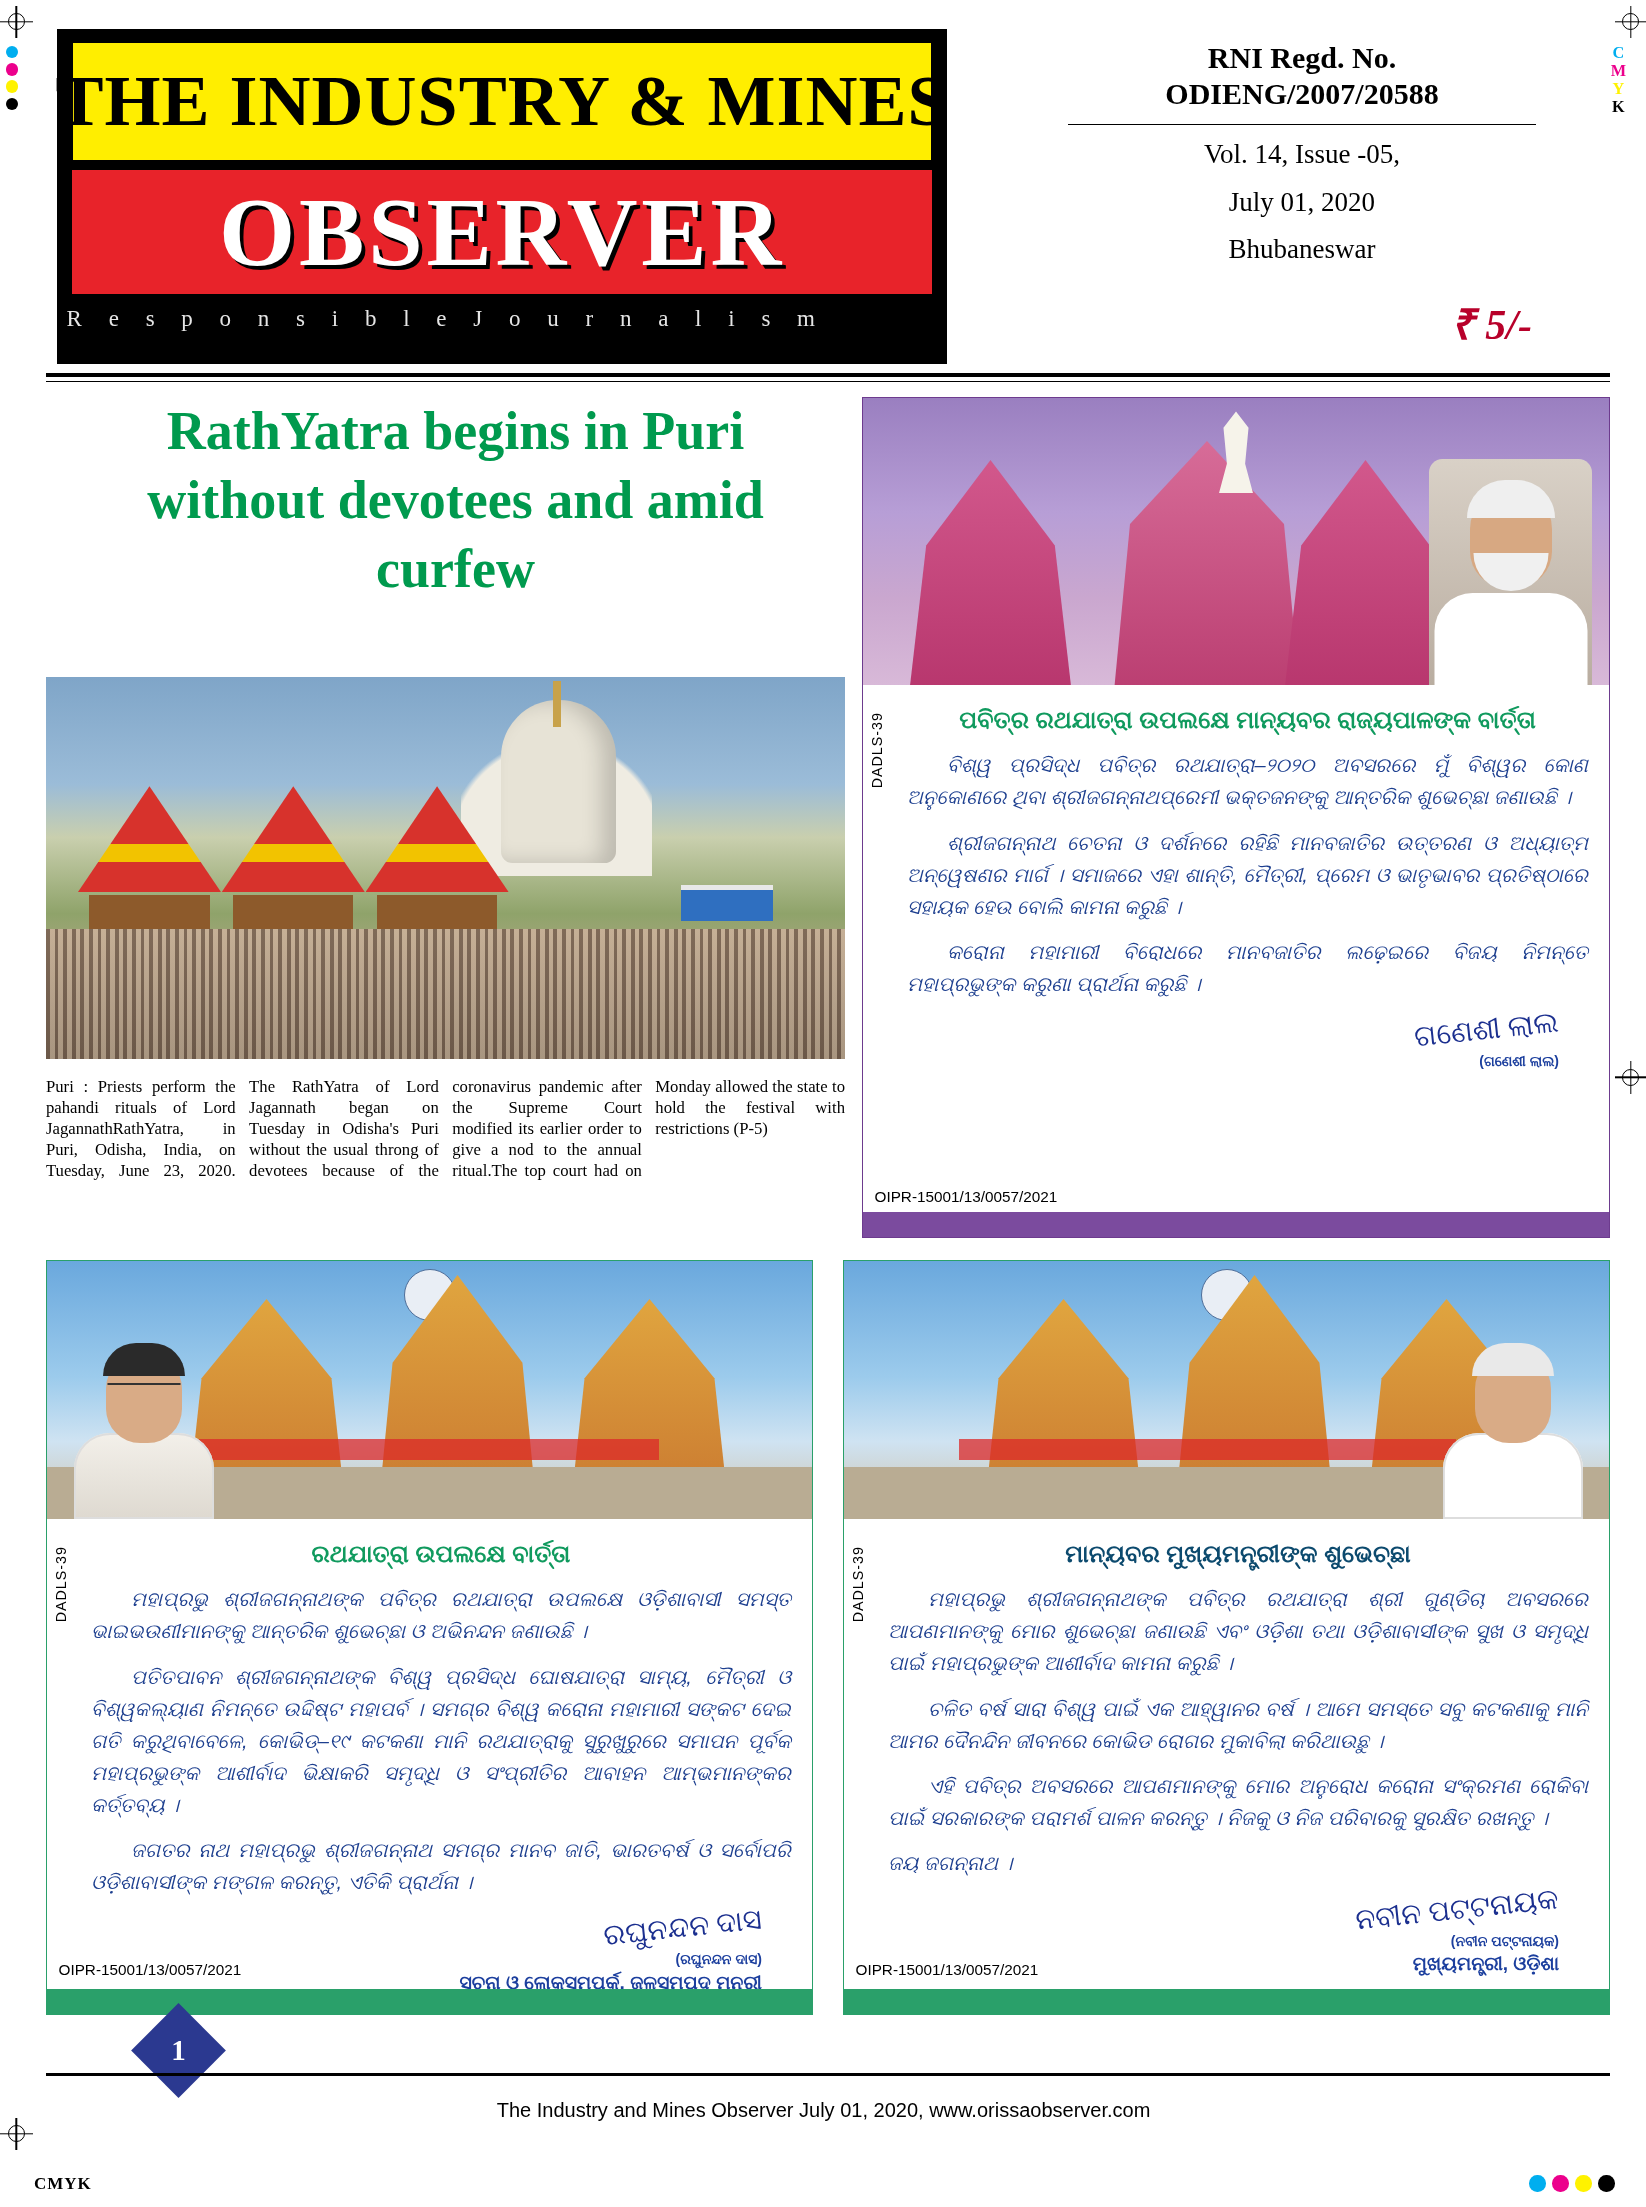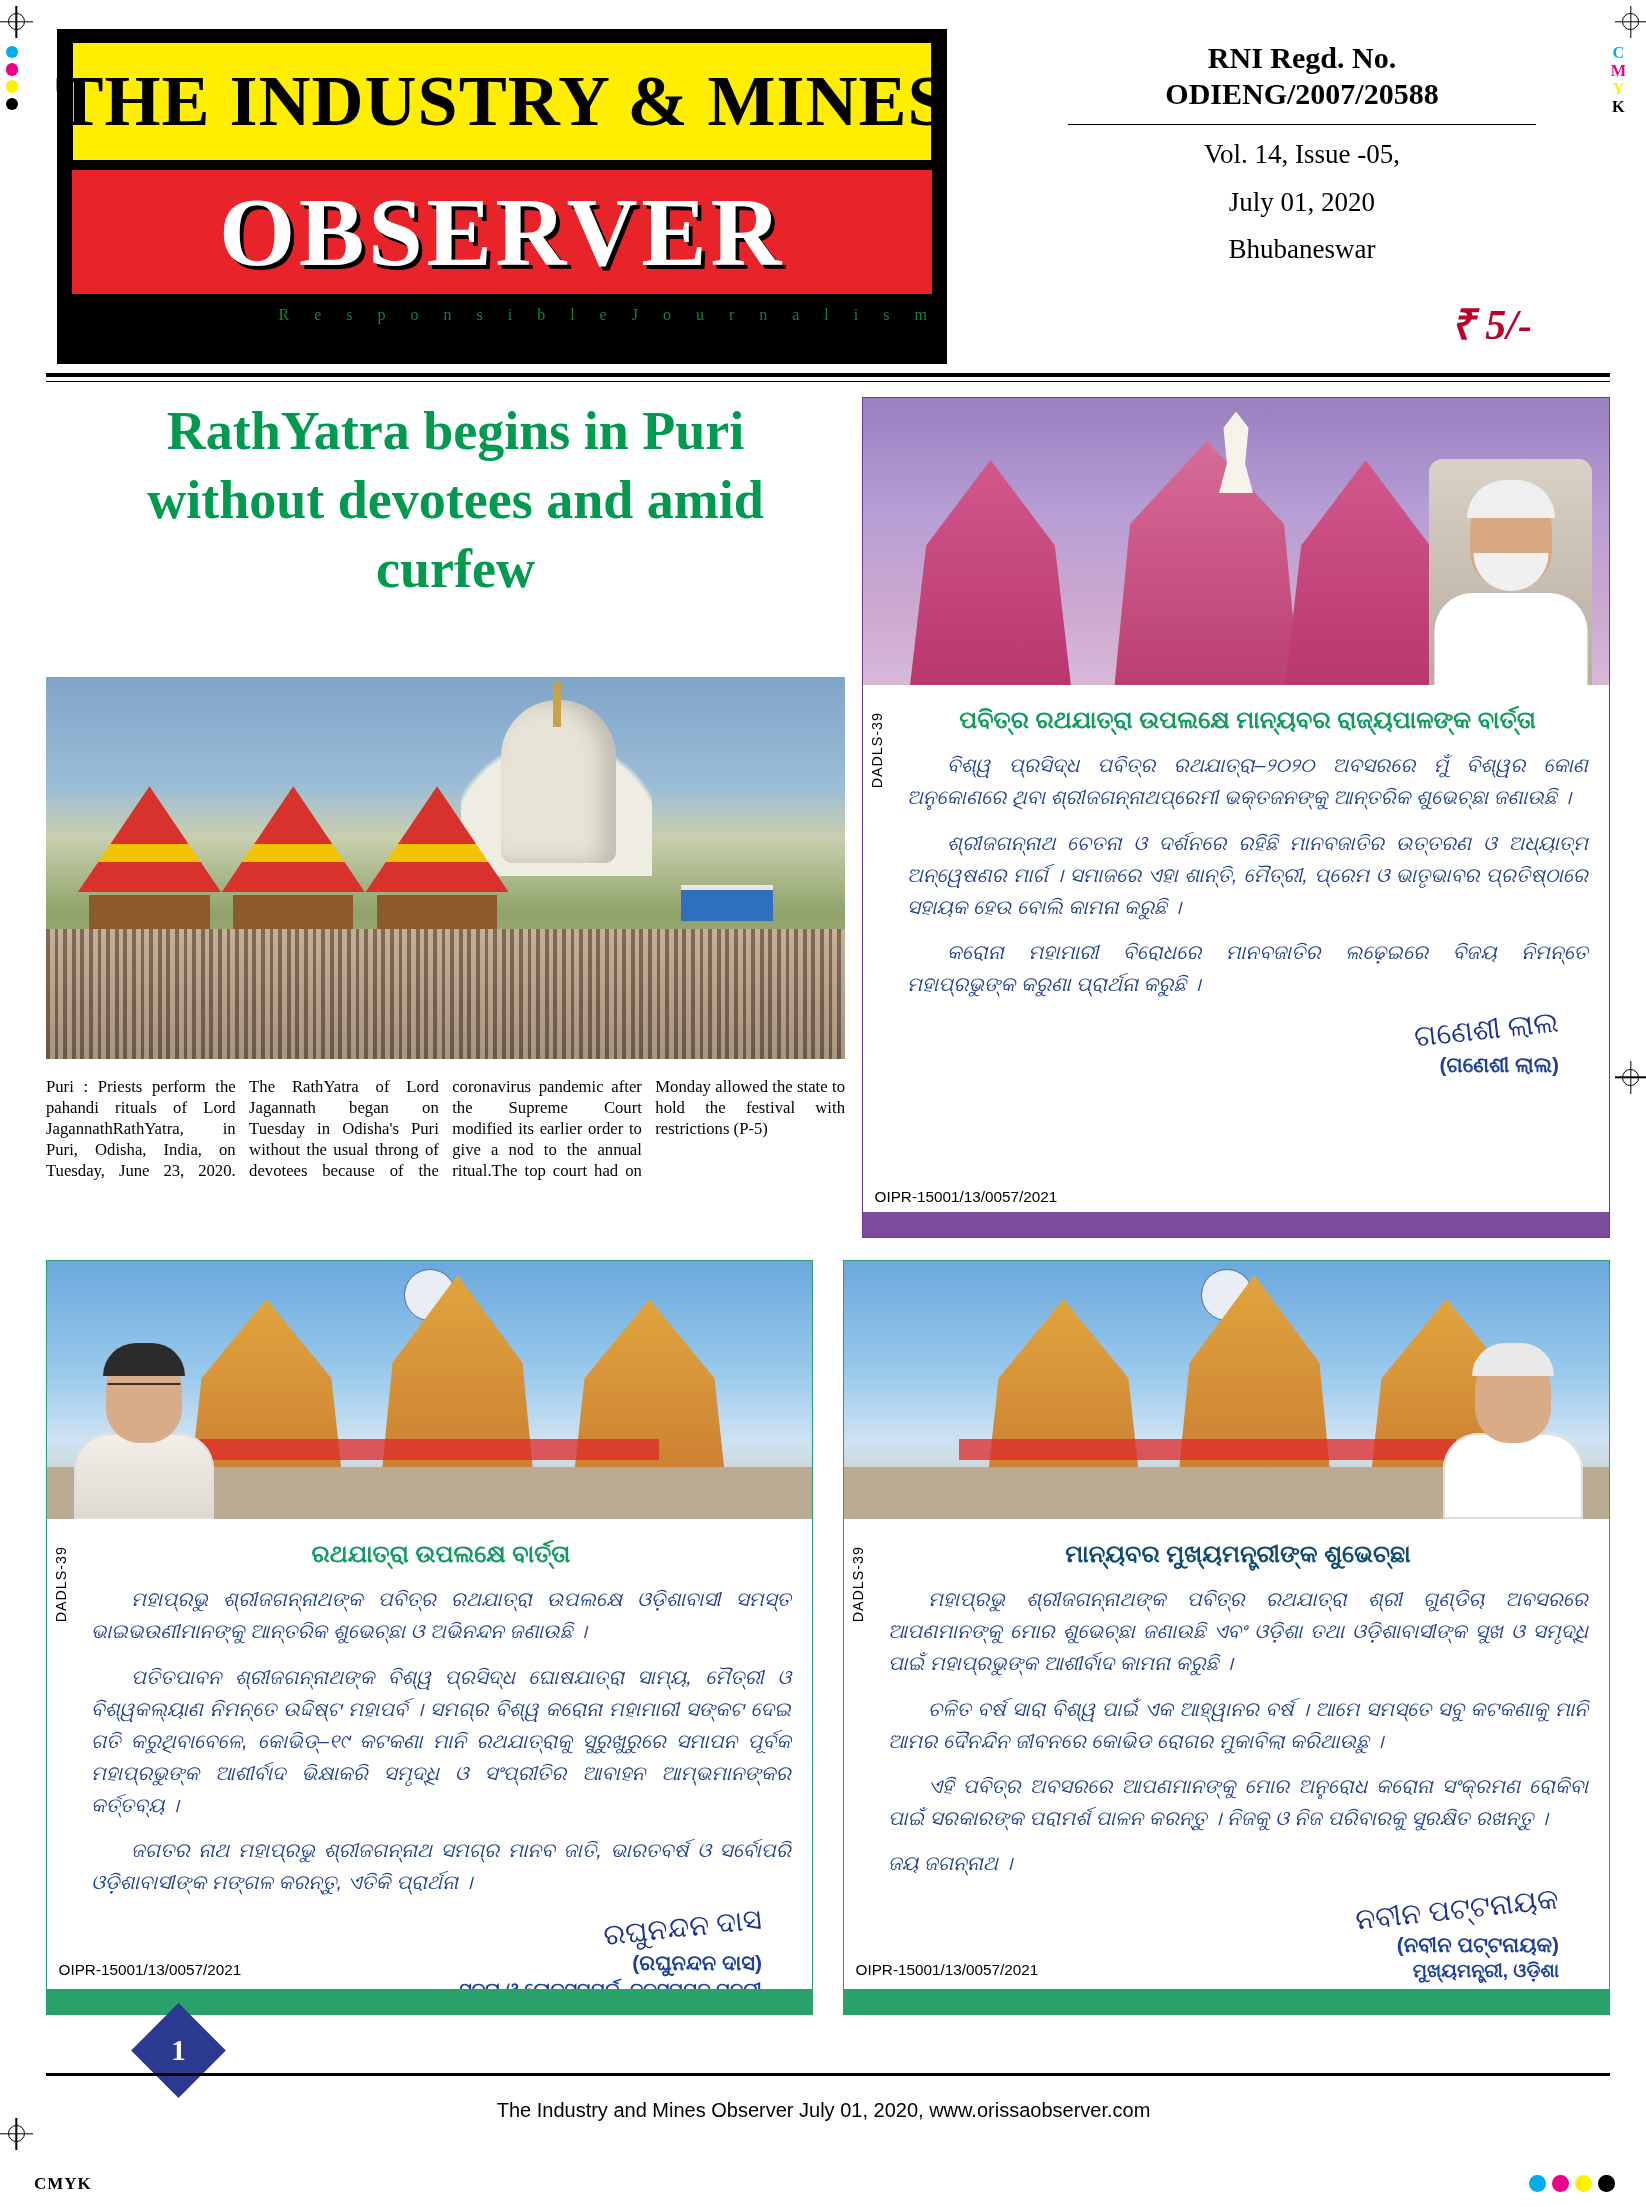--- a/index.html
+++ b/index.html
@@ -51,21 +51,21 @@
     background:#e8232a; height:124px; margin:9.6px 5.7px 0 5.7px;
     display:flex; align-items:center; justify-content:center; position:relative;
   }
   .mh-red span {
     font-family:"Liberation Serif", serif;
     font-weight:bold; font-size:98px; color:#fff; letter-spacing:3.8px;
     text-shadow:3.8px 3.8px 0 #000;
     white-space:nowrap;
   }
   .mh-tag {
-    color:#15803d; text-align:right; font-size:16px; letter-spacing:10.5px;
+    color:#e5e5e5; text-align:left; font-size:23px; letter-spacing:10.5px;
     margin-top:11.5px; font-family:"Liberation Serif", serif;
   }
 
   
   .hdr-right { position:absolute; left:1030px; top:23px; width:502px; text-align:center; }
   .hdr-rni { font-size:30px; line-height:36px; font-weight:bold; font-family:"Liberation Serif", serif; }
   .hdr-rule { border-top:1.9px solid #000; margin:11.5px 17px 0 17px; }
   .hdr-issue { font-size:27px; line-height:36px; font-weight:normal; margin-top:11.5px; }
   .hdr-price { margin-top:27px; text-align:right; padding-right:21px; color:#b8002a; font-size:42px; font-weight:bold; font-style:italic; }
 
@@ -160,21 +160,21 @@
   .ad-title.blue { color:#0c4a6e; }
   .ad-p { font-size:20px; line-height:32px; text-align:justify; text-indent:40px; margin:0 0 13.4px; color:#1d3f8f; font-family:"Liberation Sans", sans-serif;font-style:italic; }
   .sidecode {
     position:absolute; left:5.7px; top:27px;
     writing-mode:vertical-rl; transform:rotate(180deg);
     font-size:14.3px; font-family:"Liberation Sans", sans-serif; letter-spacing:1px;
   }
   .oipr { position:absolute; left:11.5px; bottom:9.6px; font-size:15.3px; font-family:"Liberation Sans", sans-serif; }
   .sign-wrap { text-align:right; padding-right:29px; margin-top:9.6px; }
   .sign { font-size:29px; color:#1b2f8f; font-family:"Liberation Serif", serif; transform:rotate(-6deg); display:inline-block; }
-  .sign-name { font-size:21px; font-weight:bold; color:#0f6f3d; font-family:"Liberation Sans", sans-serif; margin-top:5.7px; }
+  .sign-name { font-size:14px; font-weight:bold; color:#0f6f3d; font-family:"Liberation Sans", sans-serif; margin-top:5.7px; }
   .sign-name.blue { color:#1c3f9e; }
   .sign-role { font-size:19px; font-weight:bold; color:#1c3f9e; font-family:"Liberation Sans", sans-serif; margin-top:3.8px; }
   .footer-band { position:absolute; left:0; bottom:0; width:100%; height:25px; background:#7b4b9e; }
   .footer-band.green { background:#2aa06a; }
   .footer-band.green2 { background:#2aa06a; }
 
   
   .ad-min { left:25px; top:1243px; width:767px; height:755px; border:1px solid #2aa06a; }
   .ad-cm  { left:822px; top:1243px; width:767px; height:755px; border:1px solid #2aa06a; }
 

